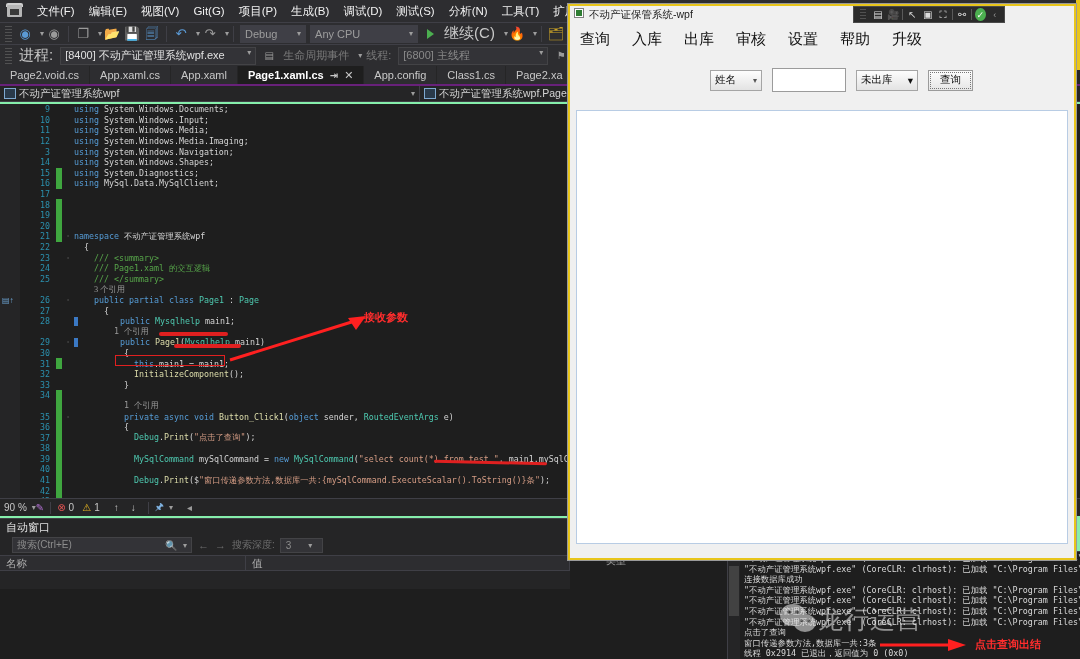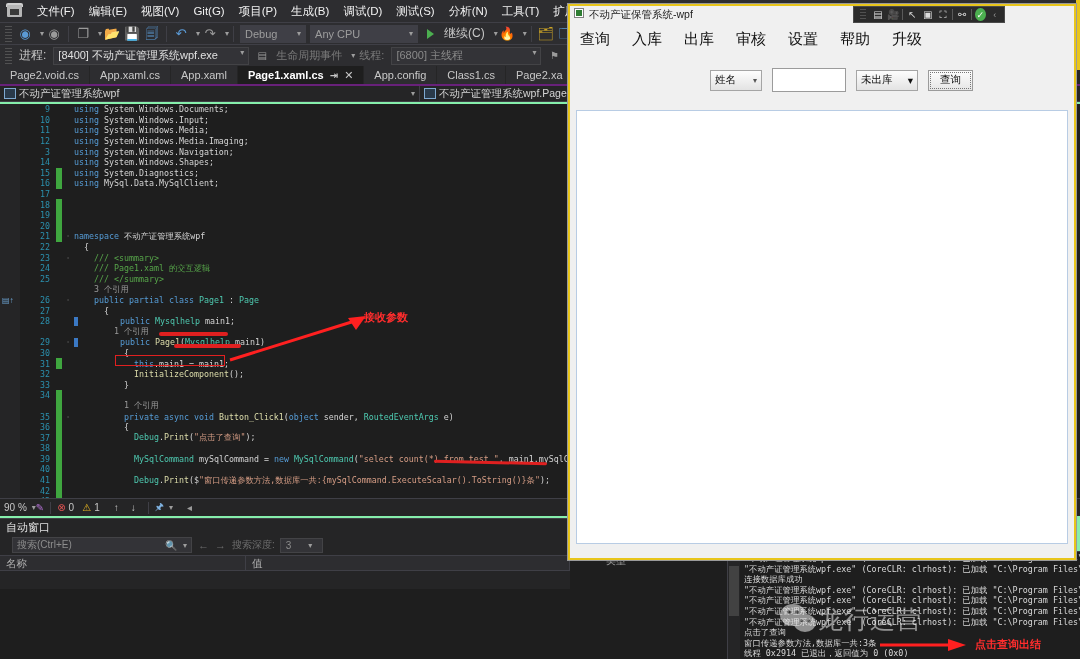--- a/index.html
+++ b/index.html
@@ -52,21 +52,21 @@
   .ico { display:inline-block; line-height:1; font-size:13px; }
   .blue { color:#5b9ad5; } .gold { color:#c9a227; } .red { color:#d9534f; } .grey { color:#9a9a9a; }
   .combo {
     height:18px; min-width:62px; background:#3f3f46; border:1px solid #3f3f46;
     color:#9d9d9d; font-size:11px; display:flex; align-items:center;
     padding:0 4px; justify-content:space-between; margin:0 2px;
   }
   .combo .cv { overflow:hidden; text-overflow:ellipsis; white-space:nowrap;}
   .caret { font-size:8px; color:#9d9d9d; margin-left:5px; }
   .tri-right { width:0;height:0;border-left:7px solid #4caf50;border-top:5px solid transparent;border-bottom:5px solid transparent;}
-  .lbl { font-size:12px; color:#c8c8c8; padding:0 4px; }
+  .lbl { font-size:15px; color:#c8c8c8; padding:0 4px; }
   .lbl-dim { font-size:11px; color:#7a7a7a; padding:0 4px; }
 
   
   .dbgbar {
     height:22px; background:#2d2d30; display:flex; align-items:center;
     padding-left:2px; white-space:nowrap; border-top:1px solid #3f3f46;
   }
   .dbgcombo {
     height:18px; background:#333337; border:1px solid #434346; color:#e0e0e0;
     font-size:11px; display:flex; padding:0 4px;
@@ -381,21 +381,21 @@
           <div class="code-line"><span class="ln">16</span><span class="gl changed"></span><span class="glyph"></span><span style="padding-left: 0px;"><span class="kw">using </span><span class="ctext">MySql.Data.MySqlClient;</span></span></div>
           <div class="code-line"><span class="ln">17</span><span class="gl"></span><span class="glyph"></span><span style="padding-left: 0px;"></span></div>
           <div class="code-line"><span class="ln">18</span><span class="gl changed"></span><span class="glyph"></span><span style="padding-left: 0px;"></span></div>
           <div class="code-line"><span class="ln">19</span><span class="gl changed"></span><span class="glyph"></span><span style="padding-left: 0px;"></span></div>
           <div class="code-line"><span class="ln">20</span><span class="gl changed"></span><span class="glyph"></span><span style="padding-left: 0px;"></span></div>
           <div class="code-line"><span class="ln">21</span><span class="gl changed"></span><span class="glyph">-</span><span style="padding-left: 0px;"><span class="kw">namespace </span><span class="ctext">不动产证管理系统wpf</span></span></div>
           <div class="code-line"><span class="ln">22</span><span class="gl"></span><span class="glyph"></span><span style="padding-left: 10px;"><span class="ctext">{</span></span></div>
           <div class="code-line"><span class="ln">23</span><span class="gl"></span><span class="glyph">-</span><span style="padding-left: 20px;"><span class="cmt">/// &lt;summary&gt;</span></span></div>
           <div class="code-line"><span class="ln">24</span><span class="gl"></span><span class="glyph"></span><span style="padding-left: 20px;"><span class="cmt">/// Page1.xaml 的交互逻辑</span></span></div>
           <div class="code-line"><span class="ln">25</span><span class="gl"></span><span class="glyph"></span><span style="padding-left: 20px;"><span class="cmt">/// &lt;/summary&gt;</span></span></div>
-          <div class="code-line"><span class="ln"></span><span class="gl"></span><span class="glyph"></span><span style="padding-left: 20px;"><span class="ref">3 个引用</span></span></div>
+          <div class="code-line"><span class="ln"></span><span class="gl"></span><span class="glyph"></span><span style="padding-left: 20px; font-family: Liberation Serif, serif;"><span class="ref">3 个引用</span></span></div>
           <div class="code-line"><span class="ln">26</span><span class="gl"></span><span class="glyph">-</span><span style="padding-left: 20px;"><span class="kw">public partial class </span><span class="typ">Page1</span><span class="ctext"> : </span><span class="typ">Page</span></span></div>
           <div class="code-line"><span class="ln">27</span><span class="gl"></span><span class="glyph"></span><span style="padding-left: 30px;"><span class="ctext">{</span></span></div>
           <div class="code-line"><span class="ln">28</span><span class="gl"></span><span class="glyph"></span><span style="width: 4px; height: 9px; background: rgb(59, 121, 196); margin-right: 2px; display: inline-block;"></span><span style="padding-left: 40px;"><span class="kw">public </span><span class="typ">Mysqlhelp</span><span class="ctext"> main1;</span></span></div>
           <div class="code-line"><span class="ln"></span><span class="gl"></span><span class="glyph"></span><span style="padding-left: 40px;"><span class="ref">1 个引用</span></span></div>
           <div class="code-line"><span class="ln">29</span><span class="gl"></span><span class="glyph">-</span><span style="width: 4px; height: 9px; background: rgb(59, 121, 196); margin-right: 2px; display: inline-block;"></span><span style="padding-left: 40px;"><span class="kw">public </span><span class="mth">Page1</span><span class="ctext">(</span><span class="typ">Mysqlhelp</span><span class="ctext"> main1)</span></span></div>
           <div class="code-line"><span class="ln">30</span><span class="gl"></span><span class="glyph"></span><span style="padding-left: 50px;"><span class="ctext">{</span></span></div>
           <div class="code-line"><span class="ln">31</span><span class="gl changed"></span><span class="glyph"></span><span style="padding-left: 60px;"><span class="kw">this</span><span class="ctext">.main1 = main1;</span></span></div>
           <div class="code-line"><span class="ln">32</span><span class="gl"></span><span class="glyph"></span><span style="padding-left: 60px;"><span class="mth">InitializeComponent</span><span class="ctext">();</span></span></div>
           <div class="code-line"><span class="ln">33</span><span class="gl"></span><span class="glyph"></span><span style="padding-left: 50px;"><span class="ctext">}</span></span></div>
           <div class="code-line"><span class="ln">34</span><span class="gl changed"></span><span class="glyph"></span><span style="padding-left: 0px;"></span></div>

